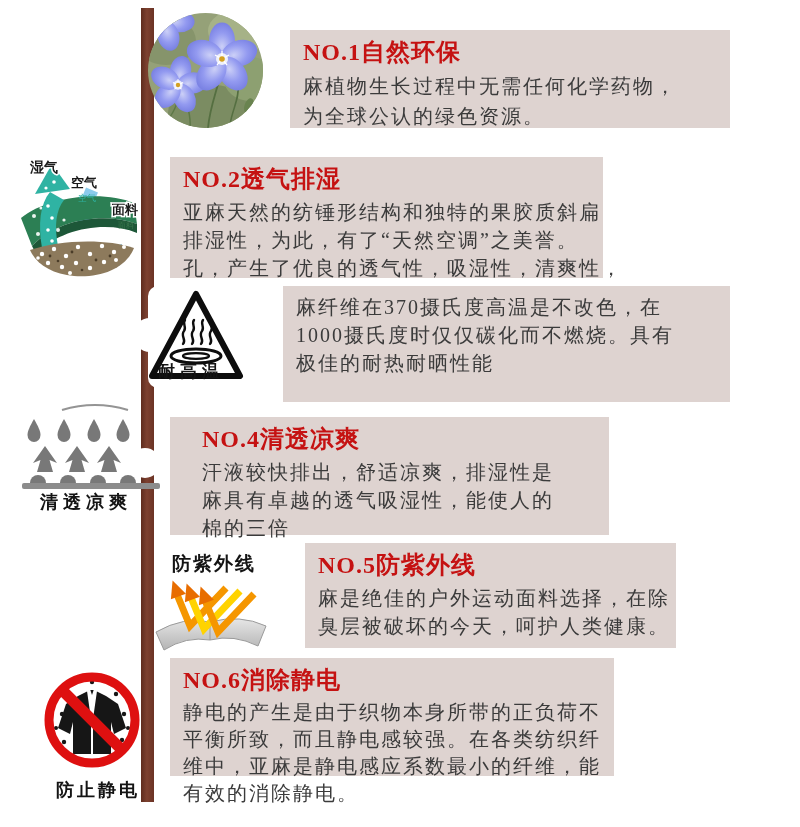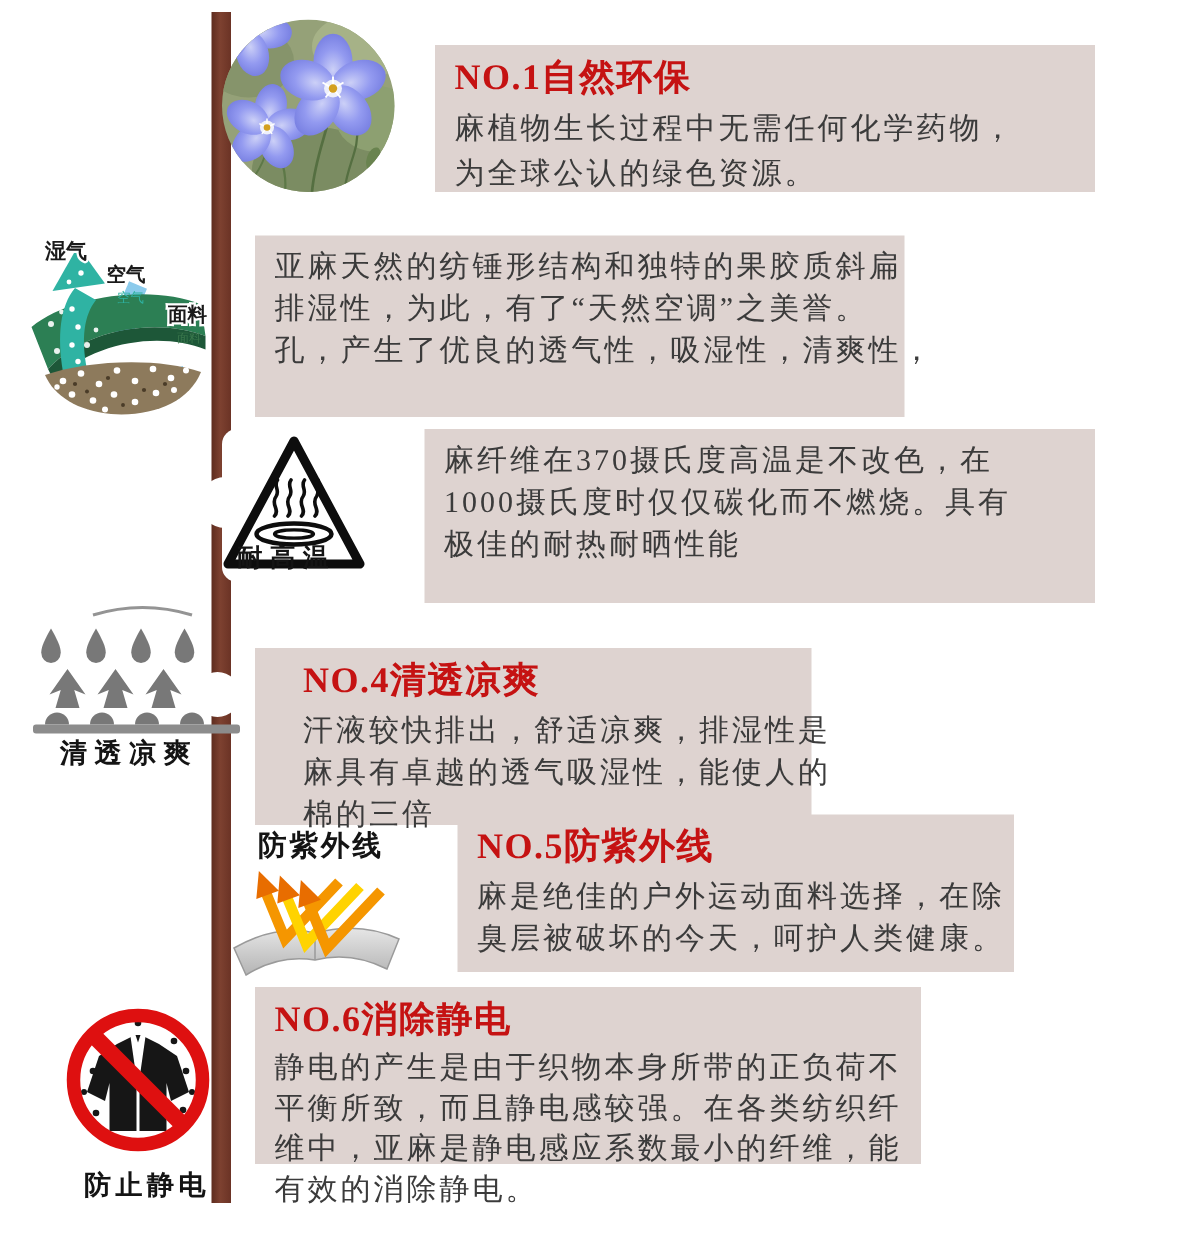--- a/index.html
+++ b/index.html
@@ -12,21 +12,21 @@
   .bump-cool{left:130px;top:448px;width:30px;height:30px;}
 
   .block{position:absolute;background:#ded3d0;box-sizing:border-box;padding:7px 0 0 13px;font-family:Liberation Serif, serif;}
   .block h2{margin:0 0 4px 0;font-size:24px;line-height:30px;font-weight:bold;
             color:#c51212;letter-spacing:1px;white-space:nowrap;}
   .block .ln{font-size:20px;color:#3b3b3b;letter-spacing:2px;line-height:28px;white-space:nowrap;}
   .s1{left:290px;top:30px;width:440px;height:98px;}
   .s1 .ln{line-height:30px;}
   .s2{left:170px;top:157px;width:433px;height:121px;}
   .s3{left:283px;top:286px;width:447px;height:116px;}
-  .s4{left:170px;top:432px;width:371px;height:118px;padding-left:32px;}
+  .s4{left:170px;top:417px;width:439px;height:118px;padding-left:32px;}
   .s5{left:283px;top:543px;width:371px;height:105px;margin-left:22px;}
   .s6{left:170px;top:658px;width:444px;height:118px;}
   .s6 .ln{line-height:27px;}
 
   .icon{position:absolute;}
   .icon-flower{left:148px;top:13px;width:115px;height:115px;}
   .icon-moist{left:8px;top:146px;width:135px;height:140px;}
   .heat-box{left:148px;top:286px;width:95px;height:102px;background:#fff;border-radius:10px;}
   .heat-box svg{position:absolute;left:-1px;top:2px;width:98px;height:95px;}
   .icon-cool{left:20px;top:402px;width:145px;height:92px;}
@@ -286,20 +286,21 @@
   </svg>
   <div class="iconlabel lbl-anti">防止静电</div>
 
   <section class="block s1">
     <h2>NO.1自然环保</h2>
     <div class="ln">麻植物生长过程中无需任何化学药物，</div>
     <div class="ln">为全球公认的绿色资源。</div>
   </section>
 
   <section class="block s2">
+    <h2>NO.2透气排湿</h2>
     <div class="ln">亚麻天然的纺锤形结构和独特的果胶质斜扁</div>
     <div class="ln">排湿性，为此，有了“天然空调”之美誉。</div>
     <div class="ln">孔，产生了优良的透气性，吸湿性，清爽性，</div>
   </section>
 
   <section class="block s3">
     <div class="ln">麻纤维在370摄氏度高温是不改色，在</div>
     <div class="ln">1000摄氏度时仅仅碳化而不燃烧。具有</div>
     <div class="ln">极佳的耐热耐晒性能</div>
   </section>

